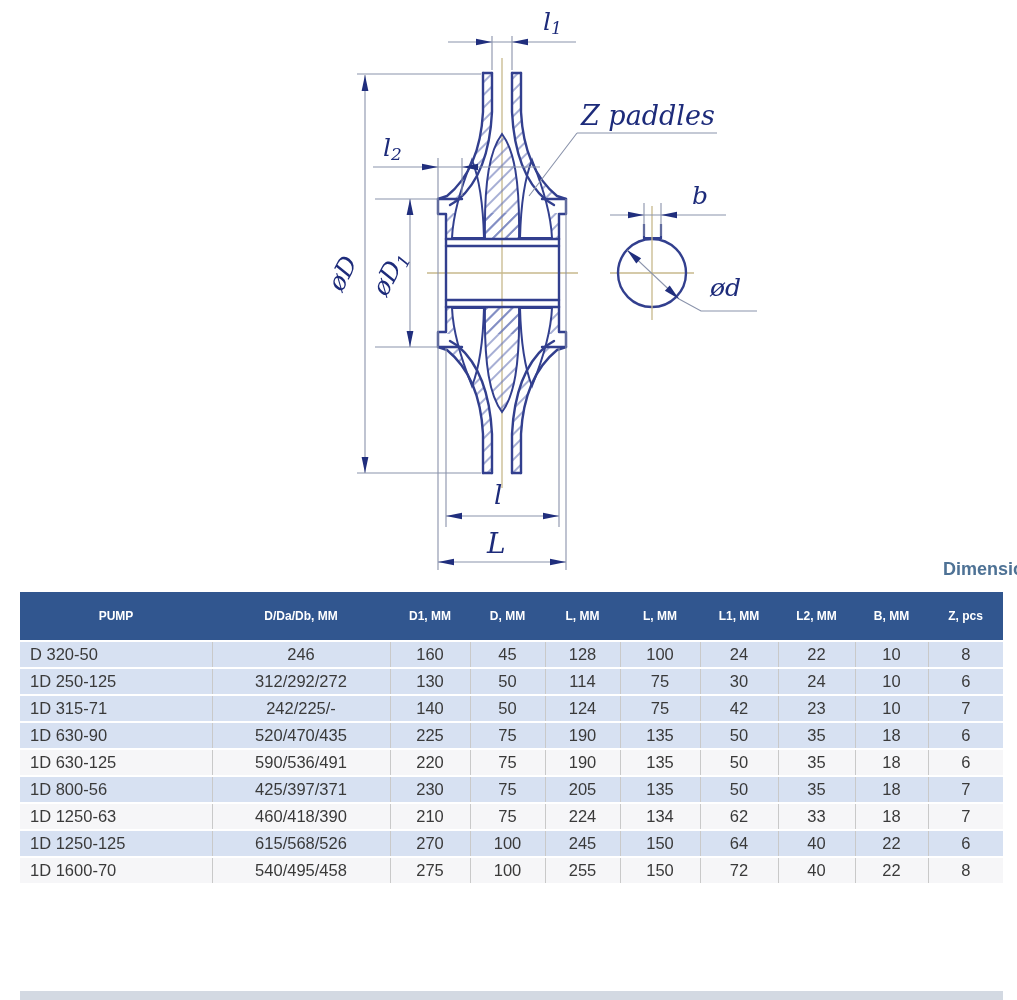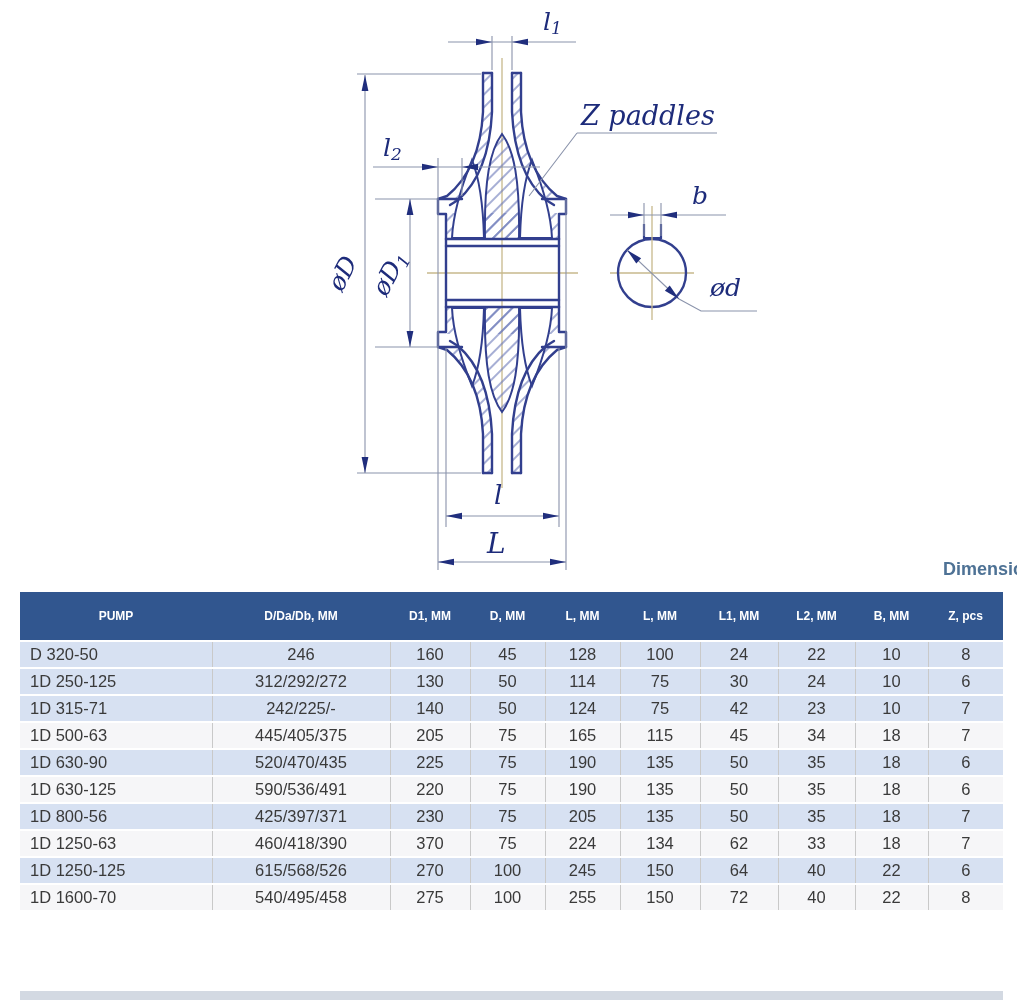--- a/index.html
+++ b/index.html
@@ -193,32 +193,20 @@
           <td>242/225/-</td>
           <td>140</td>
           <td>50</td>
           <td>124</td>
           <td>75</td>
           <td>42</td>
           <td>23</td>
           <td>10</td>
           <td>7</td>
         </tr>
-        <tr>
-          <td>1D 500-63</td>
-          <td>445/405/375</td>
-          <td>205</td>
-          <td>75</td>
-          <td>165</td>
-          <td>115</td>
-          <td>45</td>
-          <td>34</td>
-          <td>18</td>
-          <td>7</td>
-        </tr>
         <tr class="alt">
           <td>1D 630-90</td>
           <td>520/470/435</td>
           <td>225</td>
           <td>75</td>
           <td>190</td>
           <td>135</td>
           <td>50</td>
           <td>35</td>
           <td>18</td>
@@ -244,21 +232,21 @@
           <td>205</td>
           <td>135</td>
           <td>50</td>
           <td>35</td>
           <td>18</td>
           <td>7</td>
         </tr>
         <tr>
           <td>1D 1250-63</td>
           <td>460/418/390</td>
-          <td>370</td>
+          <td>210</td>
           <td>75</td>
           <td>224</td>
           <td>134</td>
           <td>62</td>
           <td>33</td>
           <td>18</td>
           <td>7</td>
         </tr>
         <tr class="alt">
           <td>1D 1250-125</td>

